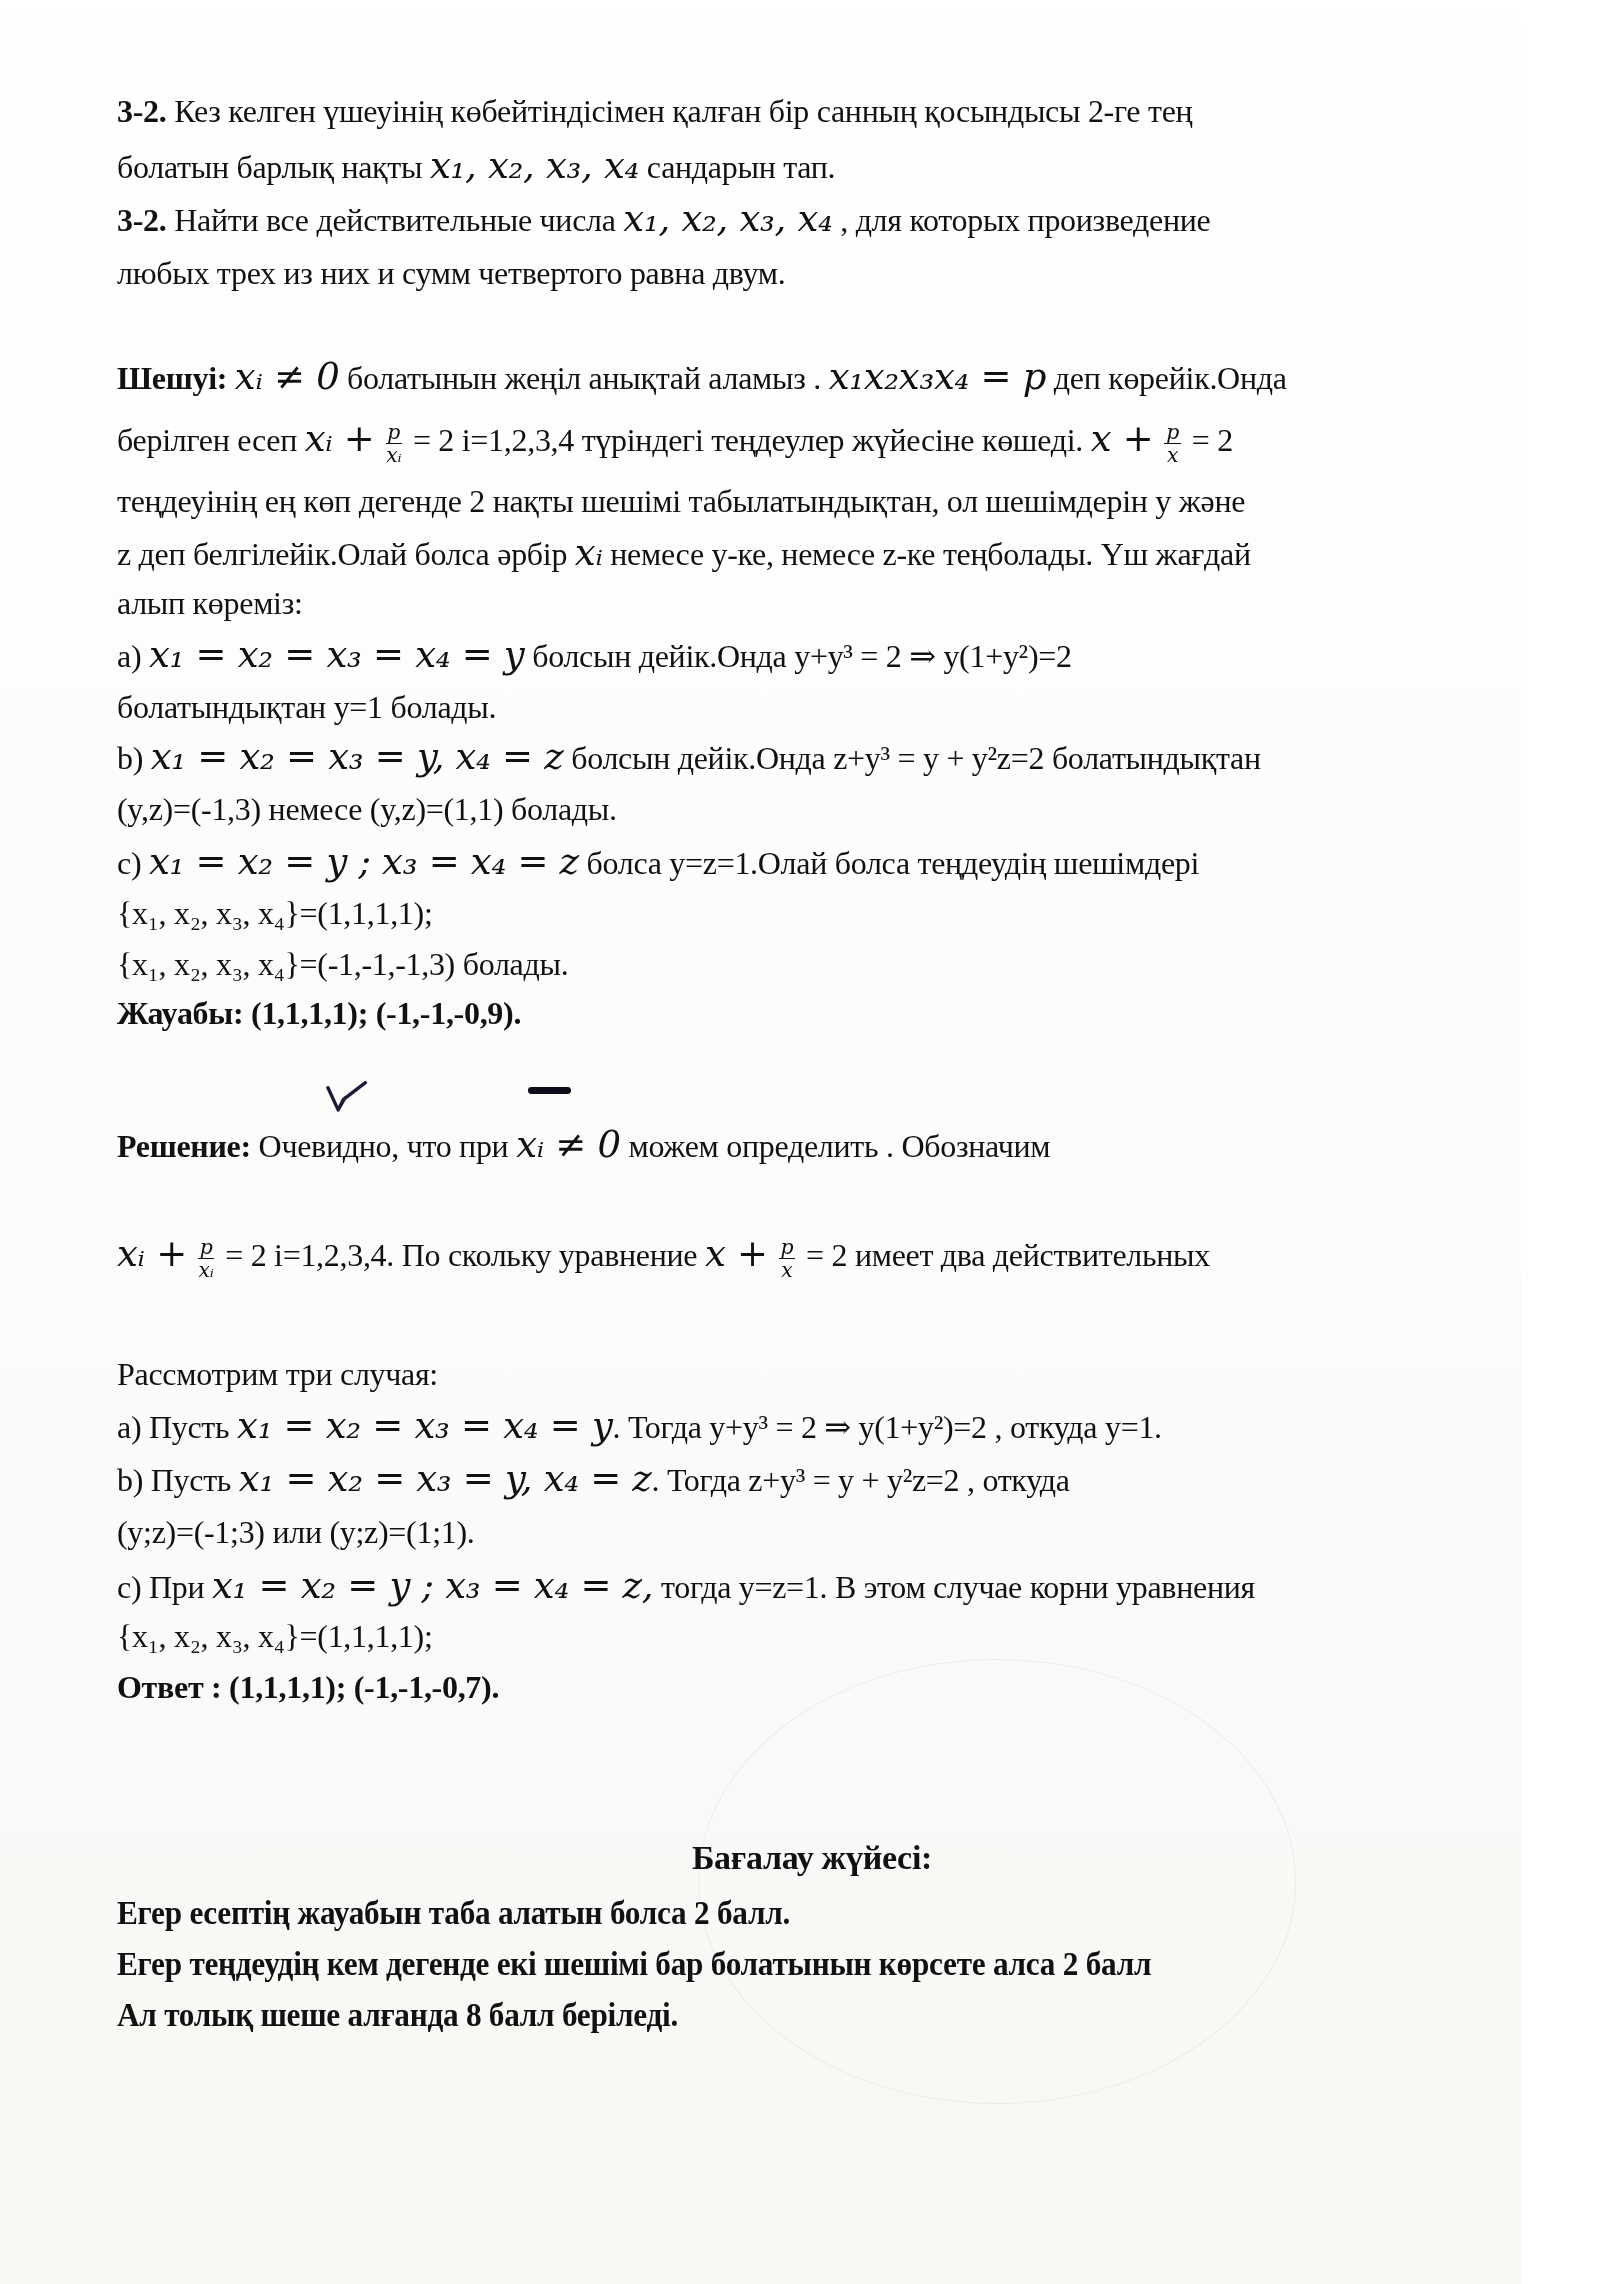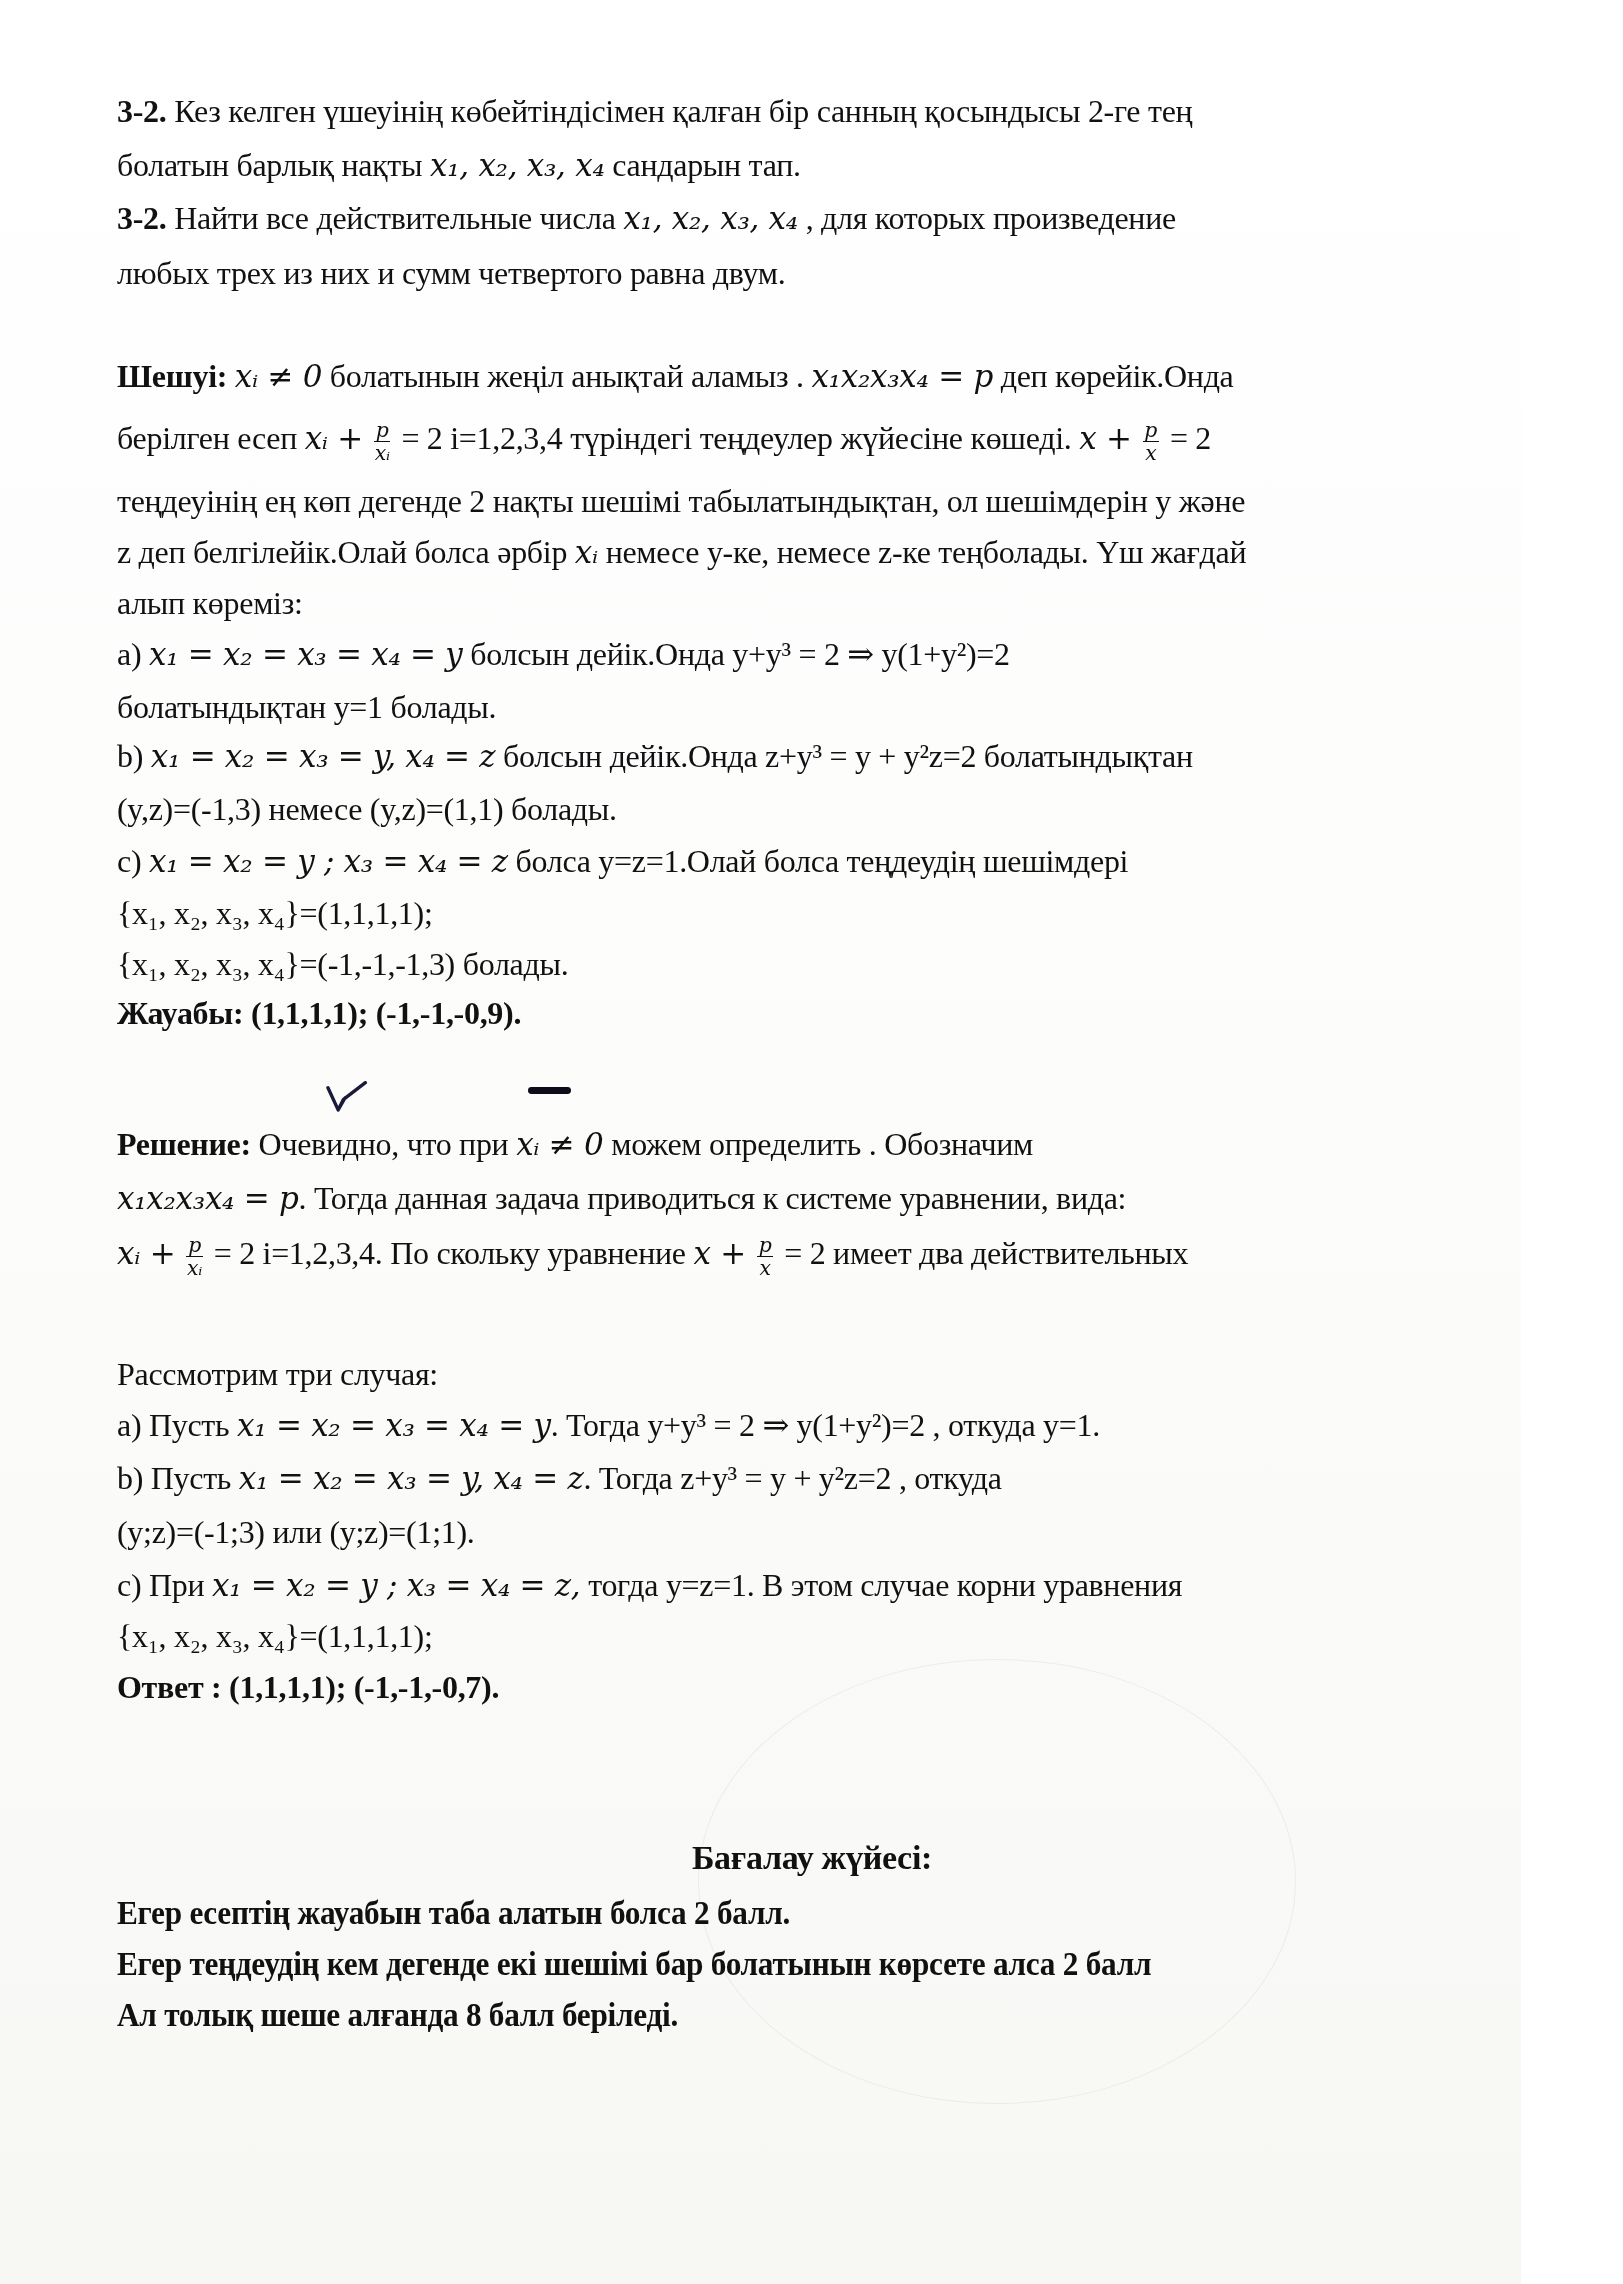--- a/index.html
+++ b/index.html
@@ -5,21 +5,21 @@
   html, body { margin: 0; padding: 0; }
   body {
     width: 1624px; height: 2284px; background: #ffffff; position: relative; overflow: hidden;
     font-family: "Liberation Serif", "DejaVu Serif", serif; color: #111;
   }
   .page { position: absolute; left: 0; top: 0; width: 1521px; height: 2284px;
     background: linear-gradient(180deg, #ffffff 0%, #fbfbfa 60%, #f7f7f4 100%); }
   .ghost { position: absolute; border: 1.7px solid rgba(180,180,180,0.18); border-radius: 50%; }
   .line { position: absolute; left: 117px; font-size: 32px; line-height: 39px; white-space: nowrap; letter-spacing: -0.3px; }
   .b { font-weight: bold; }
-  .m { font-family: "DejaVu Serif", serif; font-style: italic; font-size: 31px; }
+  .m { font-family: "DejaVu Serif", serif; font-style: italic; font-size: 37px; }
   .frac { display: inline-block; vertical-align: middle; text-align: center; font-family: "DejaVu Serif", serif; font-style: italic; font-size: 20.4px; line-height: 22px; margin: 0 3.4px; }
   .frac .num { display: block; border-bottom: 1.7px solid #111; padding: 0 1.7px; }
   .frac .den { display: block; }
   .center { left: 0; width: 1624px; text-align: center; }
   .grading { font-family: "Liberation Serif", serif; font-weight: bold; font-size: 34px; transform: scaleX(0.92); transform-origin: left; }
   .mark-check { position: absolute; left: 326px; top: 1081px; width: 43px; height: 34px; }
   .mark-dash { position: absolute; left: 528px; top: 1087px; width: 43px; height: 6.8px; background: #0d0d1a; border-radius: 3.4px; }
 </style>
 </head>
 <body>
@@ -94,23 +94,20 @@
     <path d="M2 8 L14 34 L20 22 L46 2 M14 34 L22 20" stroke="#1a1a3a" stroke-width="4" fill="none" stroke-linecap="round" stroke-linejoin="round"></path>
   </svg>
   <div class="mark-dash"></div>
 
   <div class="line" style="top:1125px">
     <span class="b">Решение:</span>
     <span>Очевидно, что при</span>
     <span class="m">xᵢ ≠ 0</span>
     <span>можем определить . Обозначим</span>
   </div>
-  <div class="line" style="top:1179px">
-    <span class="m">x₁x₂x₃x₄ = p</span><span>. Тогда данная задача приводиться к системе уравнении, вида:</span>
-  </div>
   <div class="line" style="top:1234px">
     <span class="m">xᵢ +</span>
     <span class="frac"><span class="num">p</span><span class="den">xᵢ</span></span>
     <span>= 2 i=1,2,3,4. По скольку уравнение</span>
     <span class="m">x +</span>
     <span class="frac"><span class="num">p</span><span class="den">x</span></span>
     <span>= 2 имеет два действительных</span>
   </div>
   <div class="line" style="top:1355px"><span>Рассмотрим три случая:</span></div>
   <div class="line" style="top:1406px">

